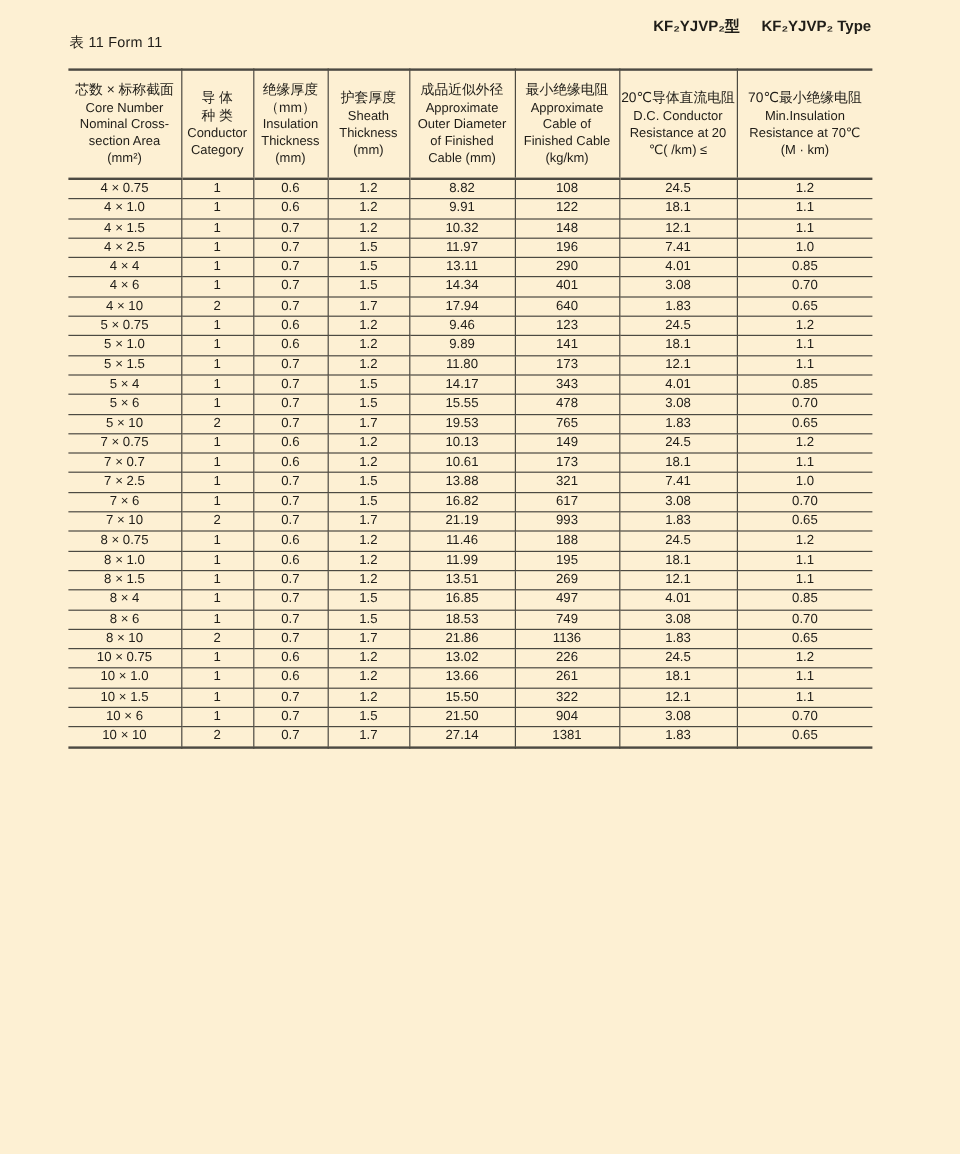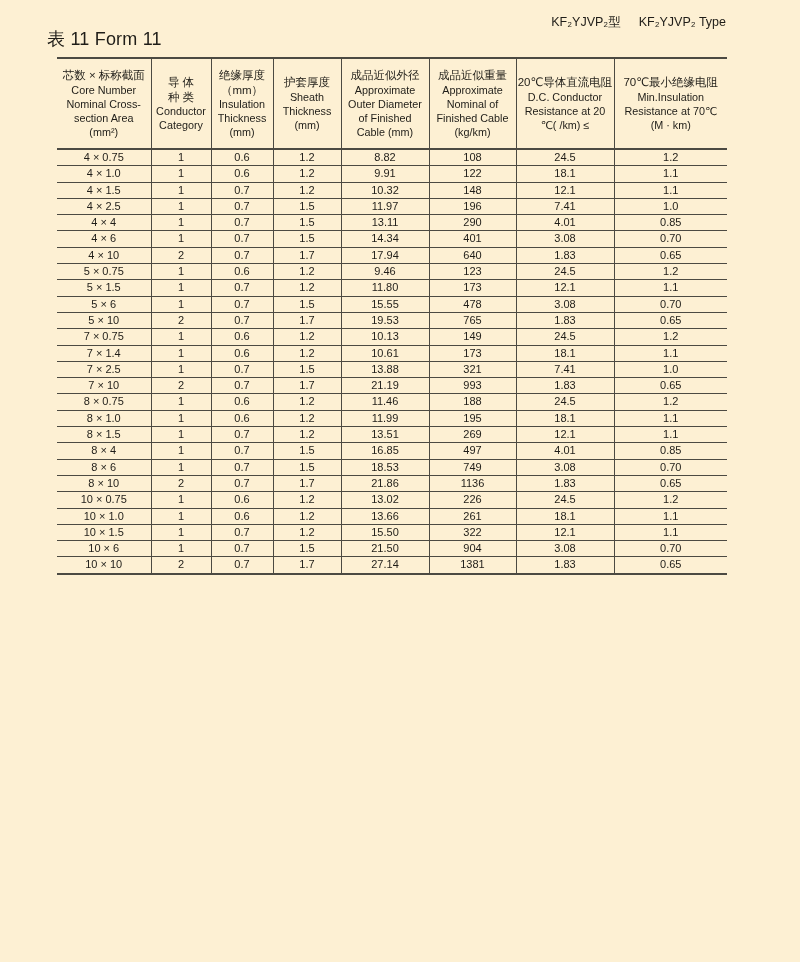--- a/index.html
+++ b/index.html
@@ -7,26 +7,26 @@
     width: 800px; height: 962px;
     background: #fdf0d3;
     font-family: "Liberation Sans", "DejaVu Sans", sans-serif;
     color: #1f1d18;
     position: relative;
     overflow: hidden;
   }
   .page { position: absolute; inset: 0; }
 
   .form-label {
-    position: absolute; left: 47px; top: 27px;
-    font-size: 18px; letter-spacing: 0.2px; text-align: right;
+    position: absolute; left: 58px; top: 27px;
+    font-size: 12px; letter-spacing: 0.2px; text-align: right;
   }
   .type-label {
     position: absolute; right: 74px; top: 14px;
-    font-size: 12.5px; font-weight: normal; text-align: right;
+    font-size: 12.5px; font-weight: bold; text-align: right;
   }
   .type-label .gap { display: inline-block; width: 18px; }
 
   table.spec {
     position: absolute; left: 57px; top: 57px;
     width: 670px;
     border-collapse: collapse;
     table-layout: fixed;
     border-top: 2px solid #4c4a42;
     border-bottom: 2px solid #4c4a42;
@@ -107,23 +107,23 @@
             <div class="en">(mm)</div>
           </th>
           <th>
             <div class="zh">成品近似外径</div>
             <div class="en">Approximate</div>
             <div class="en">Outer Diameter</div>
             <div class="en">of Finished</div>
             <div class="en">Cable (mm)</div>
           </th>
           <th>
-            <div class="zh">成品近似重量</div>
+            <div class="zh">最小绝缘电阻</div>
             <div class="en">Approximate</div>
-            <div class="en">Nominal of</div>
+            <div class="en">Cable of</div>
             <div class="en">Finished Cable</div>
             <div class="en">(kg/km)</div>
           </th>
           <th>
             <div class="zh">20℃导体直流电阻</div>
             <div class="en">D.C. Conductor</div>
             <div class="en">Resistance at 20</div>
             <div class="en">℃( /km) ≤</div>
           </th>
           <th>
@@ -209,28 +209,48 @@
           <td>5 × 0.75</td>
           <td>1</td>
           <td>0.6</td>
           <td>1.2</td>
           <td>9.46</td>
           <td>123</td>
           <td>24.5</td>
           <td>1.2</td>
         </tr>
         <tr>
+          <td>5 × 1.0</td>
+          <td>1</td>
+          <td>0.6</td>
+          <td>1.2</td>
+          <td>9.89</td>
+          <td>141</td>
+          <td>18.1</td>
+          <td>1.1</td>
+        </tr>
+        <tr>
           <td>5 × 1.5</td>
           <td>1</td>
           <td>0.7</td>
           <td>1.2</td>
           <td>11.80</td>
           <td>173</td>
           <td>12.1</td>
           <td>1.1</td>
+        </tr>
+        <tr>
+          <td>5 × 4</td>
+          <td>1</td>
+          <td>0.7</td>
+          <td>1.5</td>
+          <td>14.17</td>
+          <td>343</td>
+          <td>4.01</td>
+          <td>0.85</td>
         </tr>
         <tr>
           <td>5 × 6</td>
           <td>1</td>
           <td>0.7</td>
           <td>1.5</td>
           <td>15.55</td>
           <td>478</td>
           <td>3.08</td>
           <td>0.70</td>
@@ -249,38 +269,48 @@
           <td>7 × 0.75</td>
           <td>1</td>
           <td>0.6</td>
           <td>1.2</td>
           <td>10.13</td>
           <td>149</td>
           <td>24.5</td>
           <td>1.2</td>
         </tr>
         <tr>
-          <td>7 × 1.4</td>
+          <td>7 × 0.7</td>
           <td>1</td>
           <td>0.6</td>
           <td>1.2</td>
           <td>10.61</td>
           <td>173</td>
           <td>18.1</td>
           <td>1.1</td>
         </tr>
         <tr>
           <td>7 × 2.5</td>
           <td>1</td>
           <td>0.7</td>
           <td>1.5</td>
           <td>13.88</td>
           <td>321</td>
           <td>7.41</td>
           <td>1.0</td>
+        </tr>
+        <tr>
+          <td>7 × 6</td>
+          <td>1</td>
+          <td>0.7</td>
+          <td>1.5</td>
+          <td>16.82</td>
+          <td>617</td>
+          <td>3.08</td>
+          <td>0.70</td>
         </tr>
         <tr>
           <td>7 × 10</td>
           <td>2</td>
           <td>0.7</td>
           <td>1.7</td>
           <td>21.19</td>
           <td>993</td>
           <td>1.83</td>
           <td>0.65</td>

